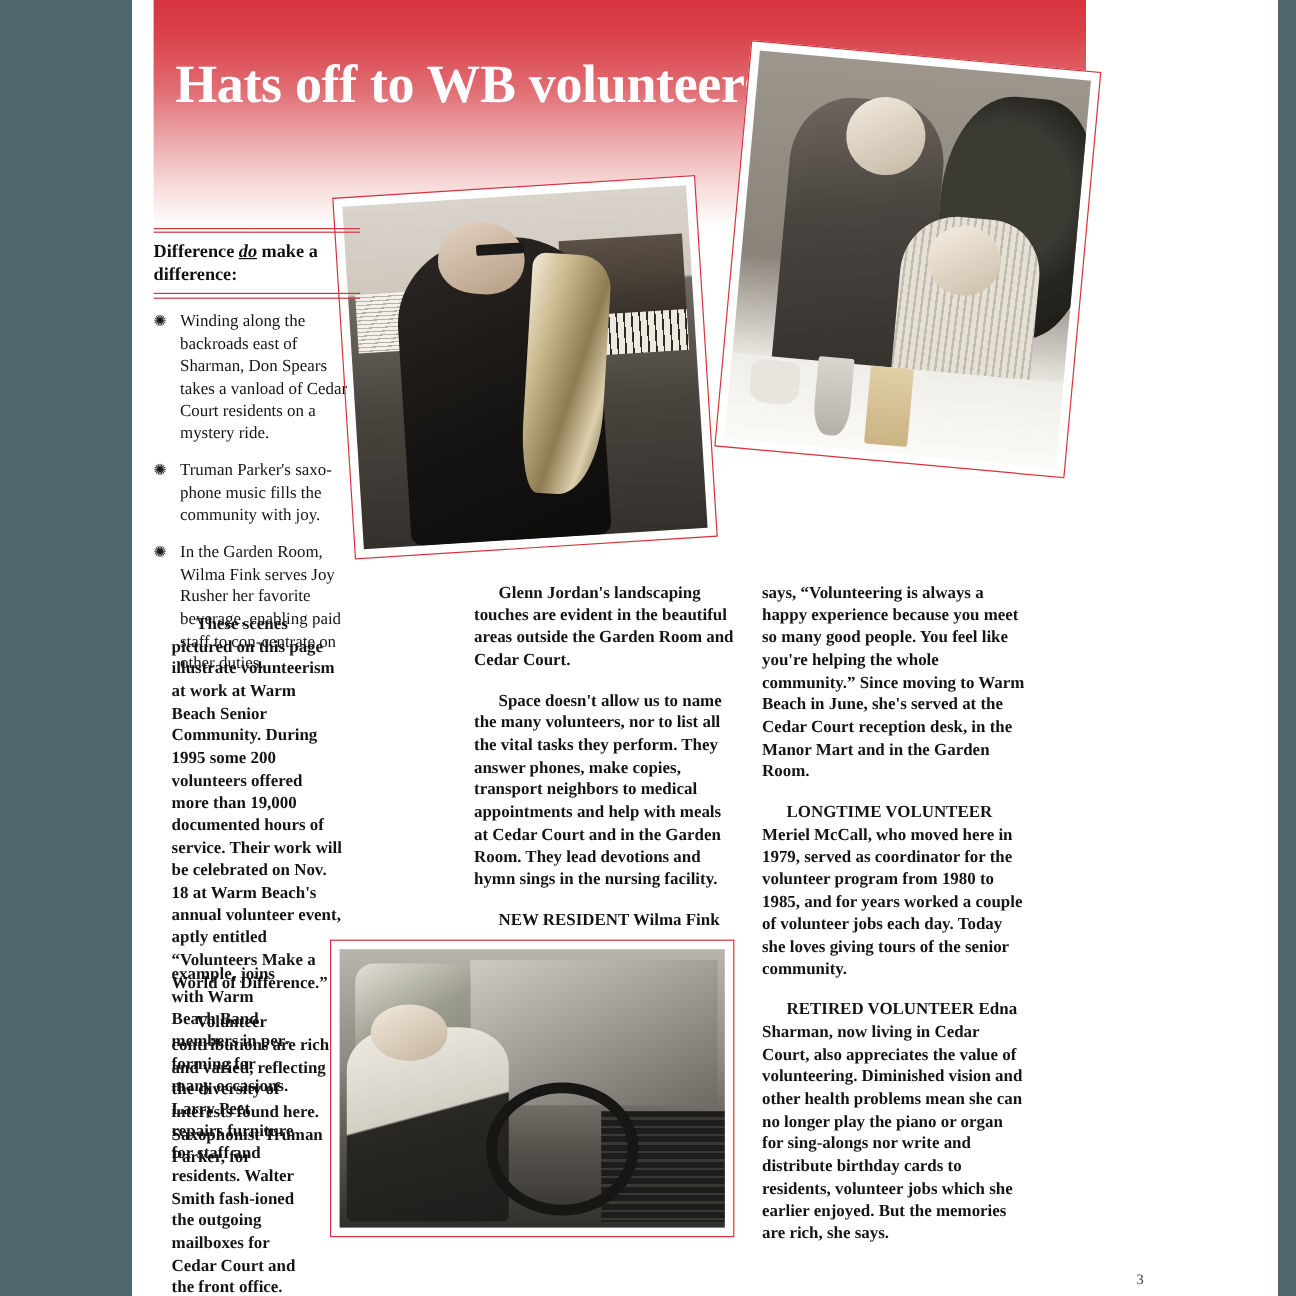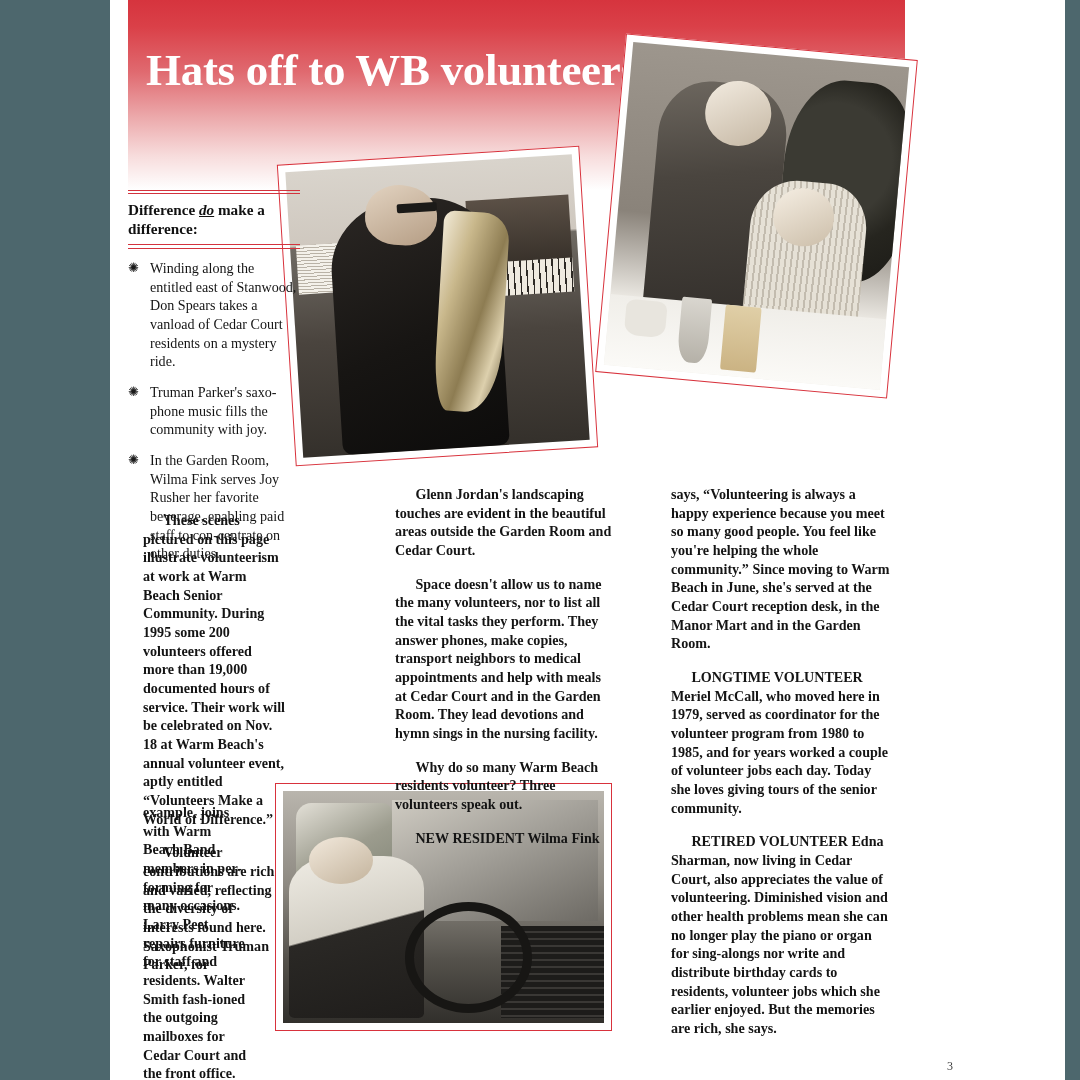--- a/index.html
+++ b/index.html
@@ -253,21 +253,21 @@
     line-height: 1.325;
     color: #141414;
     text-align: left;
   }
   .col p { margin: 15px; text-indent: 1.45em; font-weight: bold; }
   .col p.noindent { text-indent: 0; }
 
   #col1a { left: 18px; top: 496px;  width: 172px; }
   #col1b { left: 18px; top: 788px;  width: 134px; }
   #col2  { left: 270px; top: 470px; width: 248px; }
-  #col3  { left: 546px; top: 470px; width: 249px; }
+  #col3  { left: 510px; top: 470px; width: 249px; }
 
   #page-number {
     position: absolute;
     right: 112px;
     bottom: 6px;
     font-size: 12px;
     color: #3b3b3b;
   }
 </style>
 </head>
@@ -318,21 +318,21 @@
   <div id="sidebar">
     <div class="rule-top"></div>
     <div id="sidebar-heading">
       <span>Difference </span><em>do</em><span> make a difference:</span>
     </div>
     <div class="rule-bot"></div>
 
     <div id="bullets">
       <div class="bullet-item">
         <span class="bullet-glyph">✺</span>
-        <span class="bullet-text">Winding along the entitled east of Stanwood, Don Spears takes a vanload of Cedar Court residents on a mystery ride.</span>
+        <span class="bullet-text">Winding along the backroads east of Sharman, Don Spears takes a vanload of Cedar Court residents on a mystery ride.</span>
       </div>
       <div class="bullet-item">
         <span class="bullet-glyph">✺</span>
         <span class="bullet-text">Truman Parker's saxo-phone music fills the community with joy.</span>
       </div>
       <div class="bullet-item">
         <span class="bullet-glyph">✺</span>
         <span class="bullet-text">In the Garden Room, Wilma Fink serves Joy Rusher her favorite beverage, enabling paid staff to con-centrate on other duties.</span>
       </div>
     </div>
@@ -343,21 +343,20 @@
     <p>Volunteer contributions are rich and varied, reflecting the diversity of interests found here. Saxophonist Truman Parker, for</p>
   </div>
 
   <div class="col" id="col1b">
     <p class="noindent">example, joins with Warm Beach Band members in per-forming for many occasions. Larry Peet repairs furniture for staff and residents. Walter Smith fash-ioned the outgoing mailboxes for Cedar Court and the front office. Eunice Kelley serves in the front office as a reception-ist. Ken Dick's and</p>
   </div>
 
   <div class="col" id="col2">
     <p>Glenn Jordan's landscaping touches are evident in the beautiful areas outside the Garden Room and Cedar Court.</p>
     <p>Space doesn't allow us to name the many volunteers, nor to list all the vital tasks they perform. They answer phones, make copies, transport neighbors to medical appointments and help with meals at Cedar Court and   in the Garden Room. They lead devotions and hymn sings in the nursing facility.</p>
-    <p>Why do so many Warm Beach residents volunteer? Three volunteers speak out.</p>
     <p>NEW RESIDENT Wilma Fink</p>
   </div>
 
   <div class="col" id="col3">
     <p class="noindent">says, “Volunteering is always a happy experience because you meet so many good people. You feel like you're helping the whole community.” Since moving to Warm Beach in June, she's served at the Cedar Court reception desk, in the Manor Mart and in the Garden Room.</p>
     <p>LONGTIME VOLUNTEER Meriel McCall, who moved here in 1979, served as coordinator for the volunteer program from 1980 to 1985, and for years worked a couple of volunteer jobs each day. Today she loves giving tours of the senior community.</p>
     <p>RETIRED VOLUNTEER Edna Sharman, now living in Cedar Court, also appreciates the value of volunteering. Diminished vision and other health problems mean she can no longer play the piano or organ for sing-alongs nor write and distribute birthday cards to residents, volunteer jobs which she earlier enjoyed. But the memories are rich, she says.</p>
   </div>
 
   <div id="page-number">3</div>

